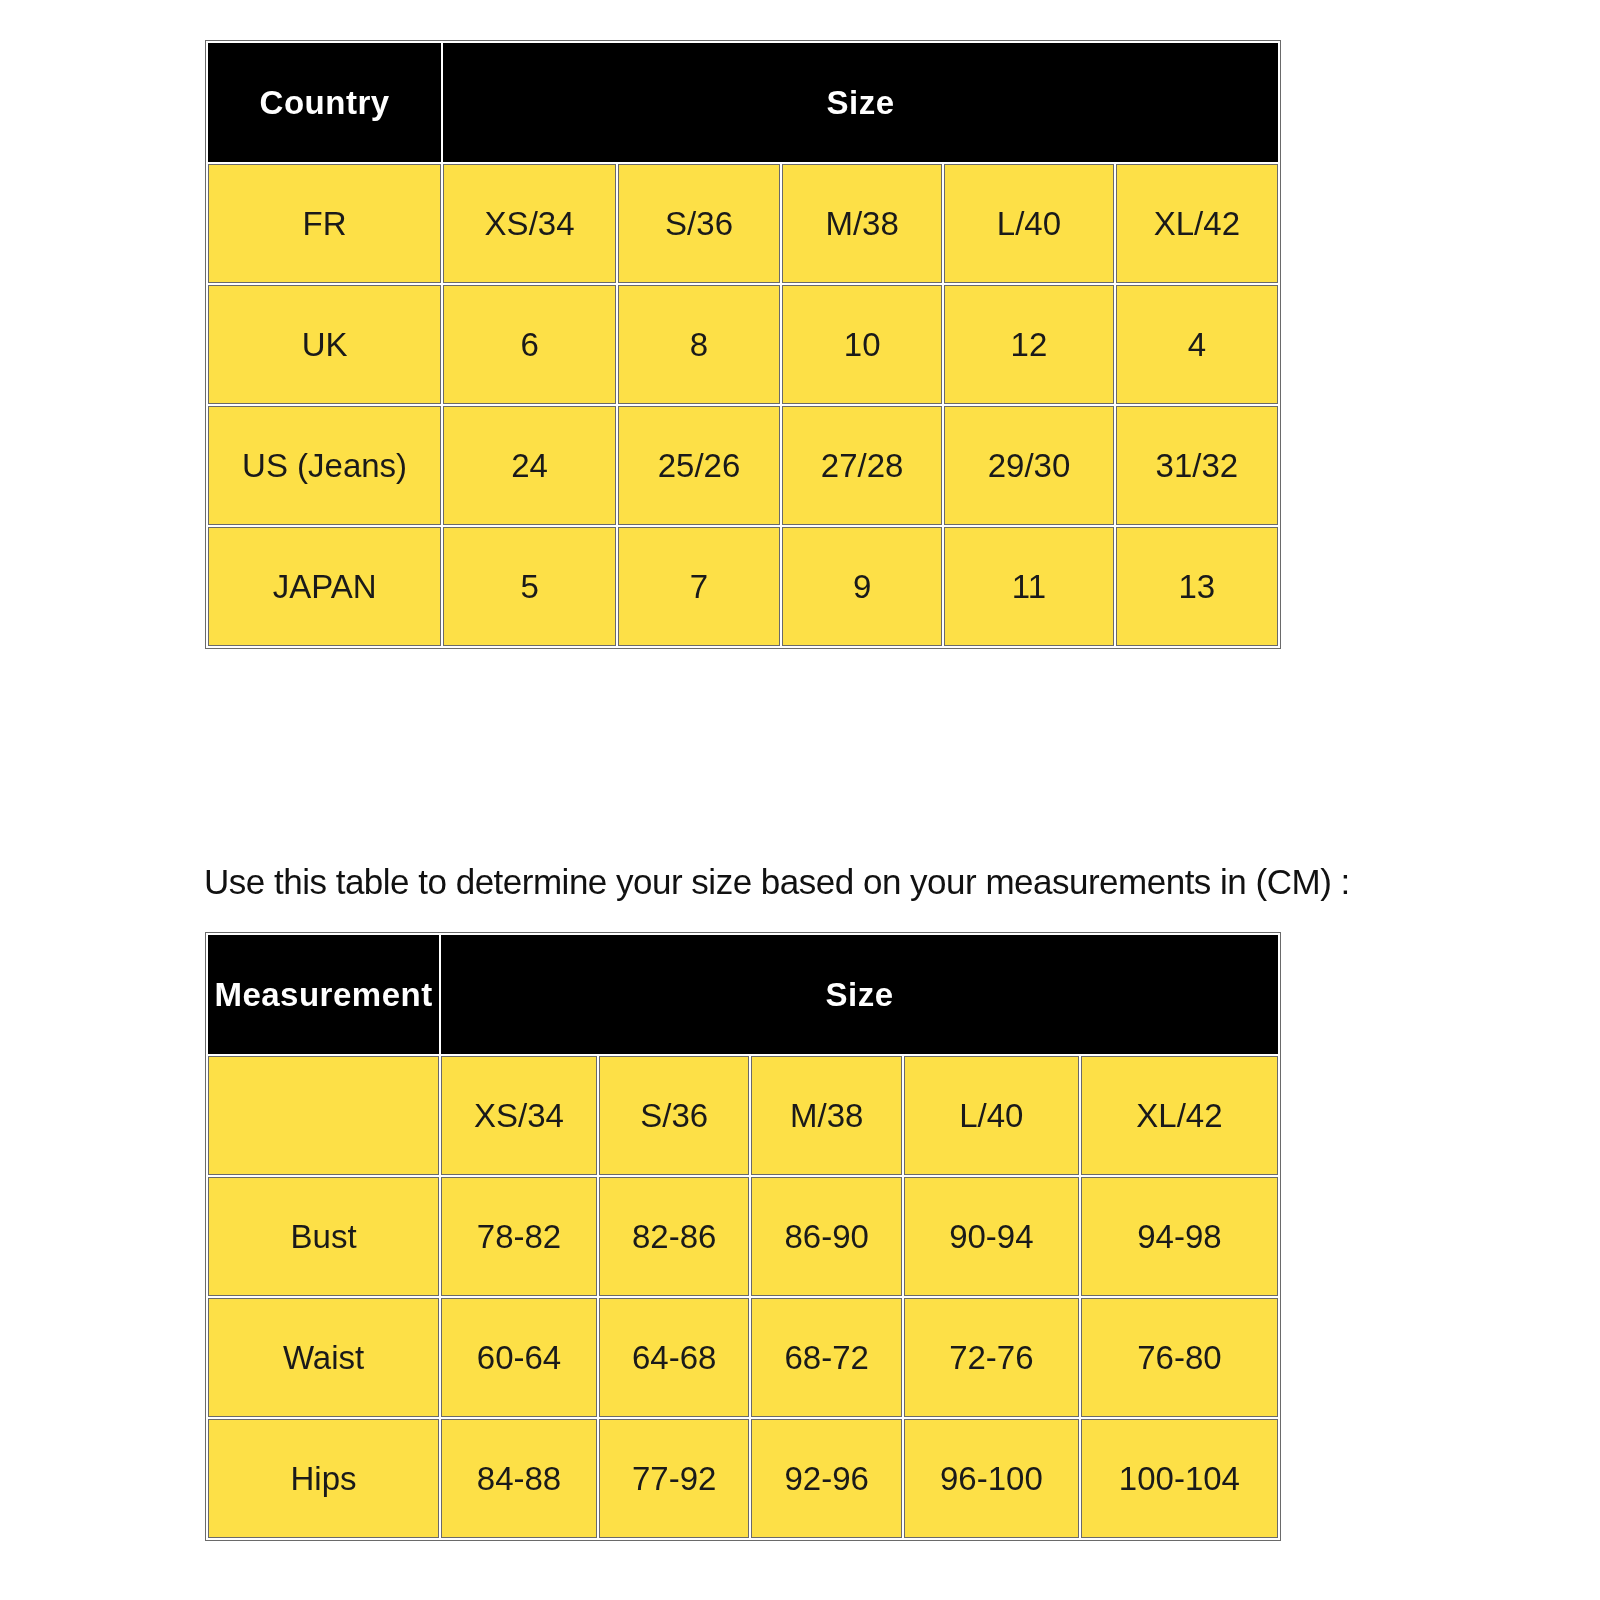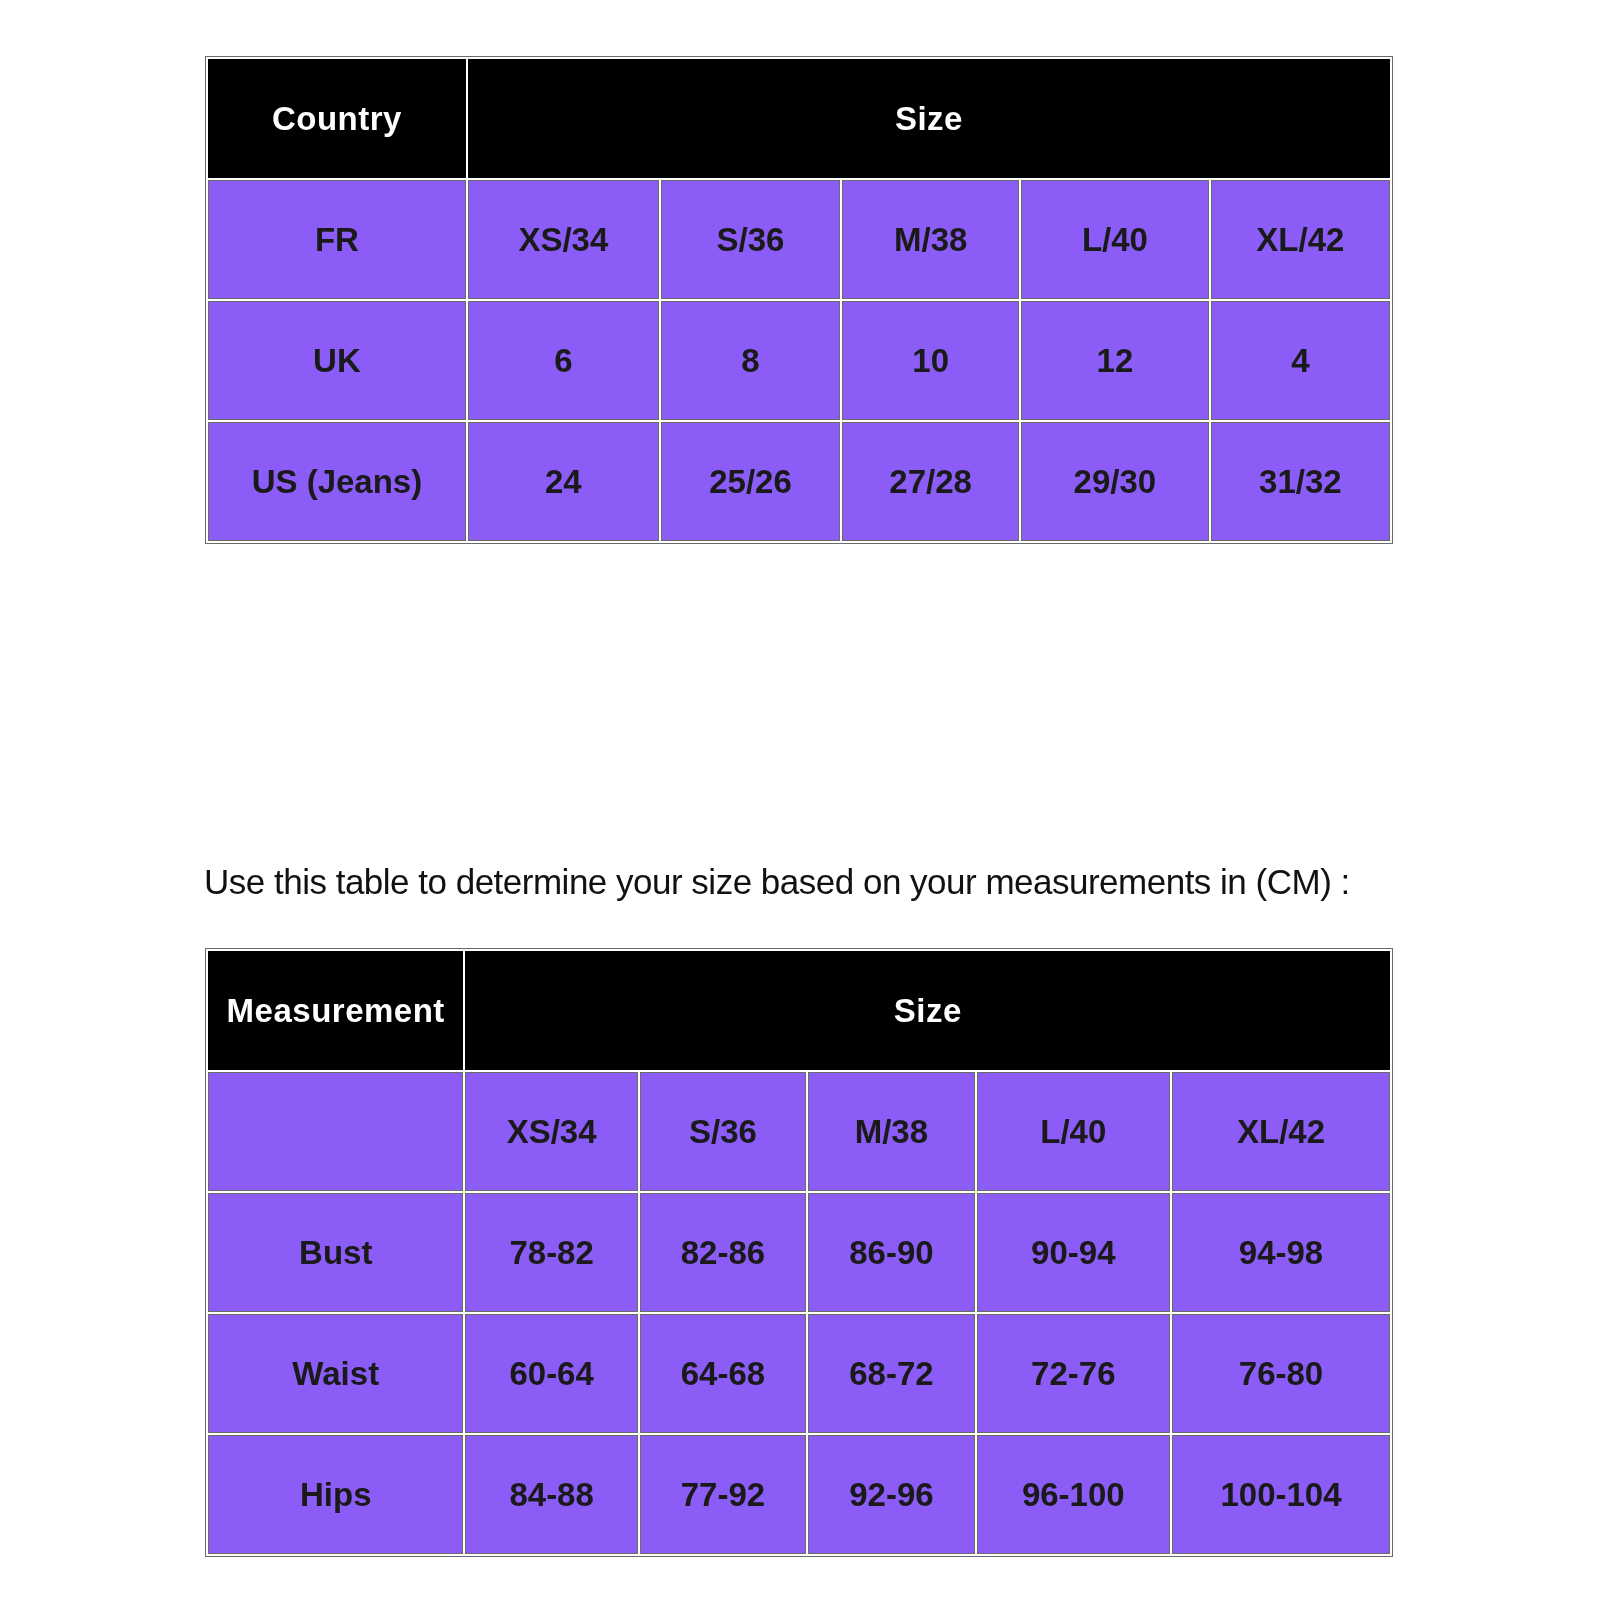--- a/index.html
+++ b/index.html
@@ -11,40 +11,39 @@
   body {
     width: 1600px;
     height: 1600px;
     position: relative;
     font-family: "Liberation Sans", sans-serif;
     color: #1a1a1a;
   }
   .size-table {
     position: absolute;
     left: 205px;
-    width: 1188px;
+    width: 1076px;
     border-collapse: separate;
     border-spacing: 2px;
     border: 1px solid #6a6a6a;
     table-layout: fixed;
     background: #ffffff;
-    margin-top: 16px;
   }
   #country-table { top: 40px; }
   #measurement-table { top: 932px; }
   .size-table td,
   .size-table th {
     border: 1px solid #6a6a6a;
-    background: #8b5cf6;
+    background: #fde047;
     text-align: center;
     vertical-align: middle;
     height: 119px;
     padding: 0;
     font-size: 33px;
-    font-weight: 700;
+    font-weight: 400;
     color: #1a1a1a;
     overflow: hidden;
   }
   .size-table th.dark {
     background: #000000;
     color: #ffffff;
     font-weight: 700;
     border-color: #000000;
     letter-spacing: 0.5px;
   }
@@ -94,20 +93,28 @@
       <td>4</td>
     </tr>
     <tr>
       <td>US (Jeans)</td>
       <td>24</td>
       <td>25/26</td>
       <td>27/28</td>
       <td>29/30</td>
       <td>31/32</td>
     </tr>
+    <tr>
+      <td>JAPAN</td>
+      <td>5</td>
+      <td>7</td>
+      <td>9</td>
+      <td>11</td>
+      <td>13</td>
+    </tr>
   </tbody>
 </table>
 
 <div class="intro-text">Use this table to determine your size based on your measurements in (CM) :</div>
 
 <table class="size-table" id="measurement-table">
   <colgroup>
     <col style="width:21.8%">
       <col style="width:14.7%">
       <col style="width:14.2%">

